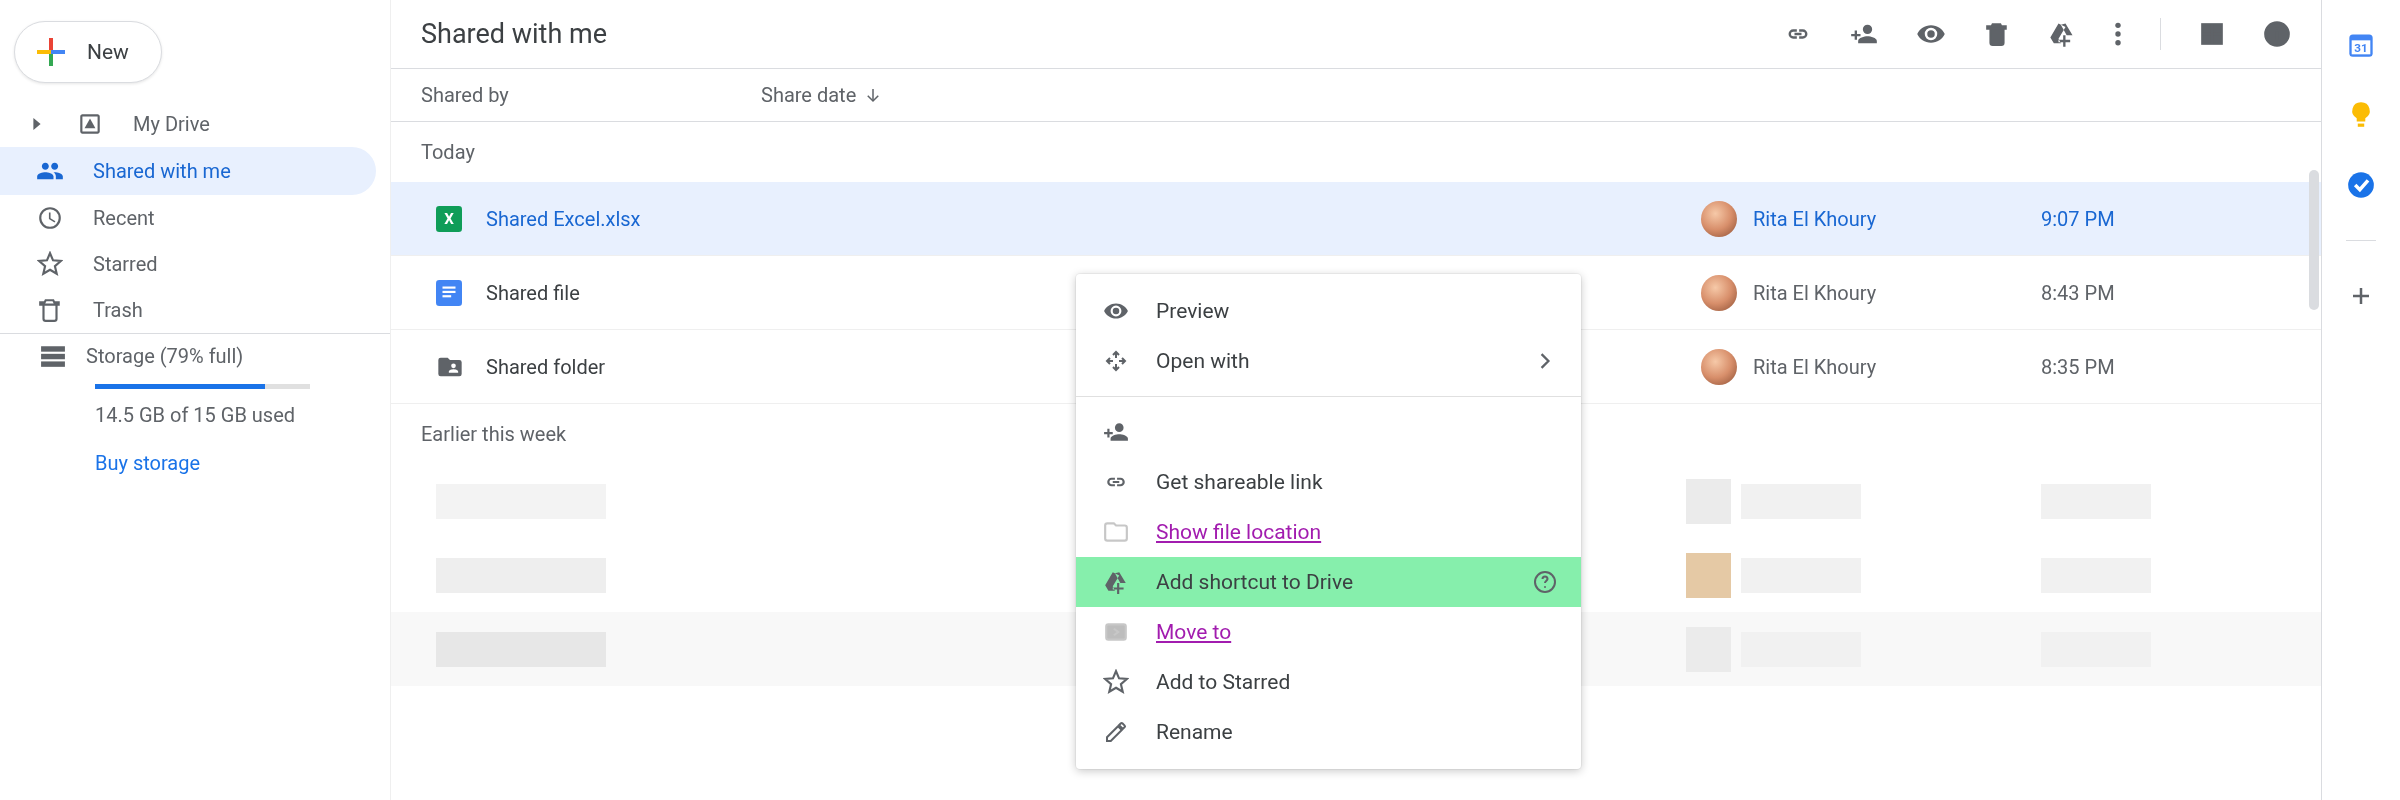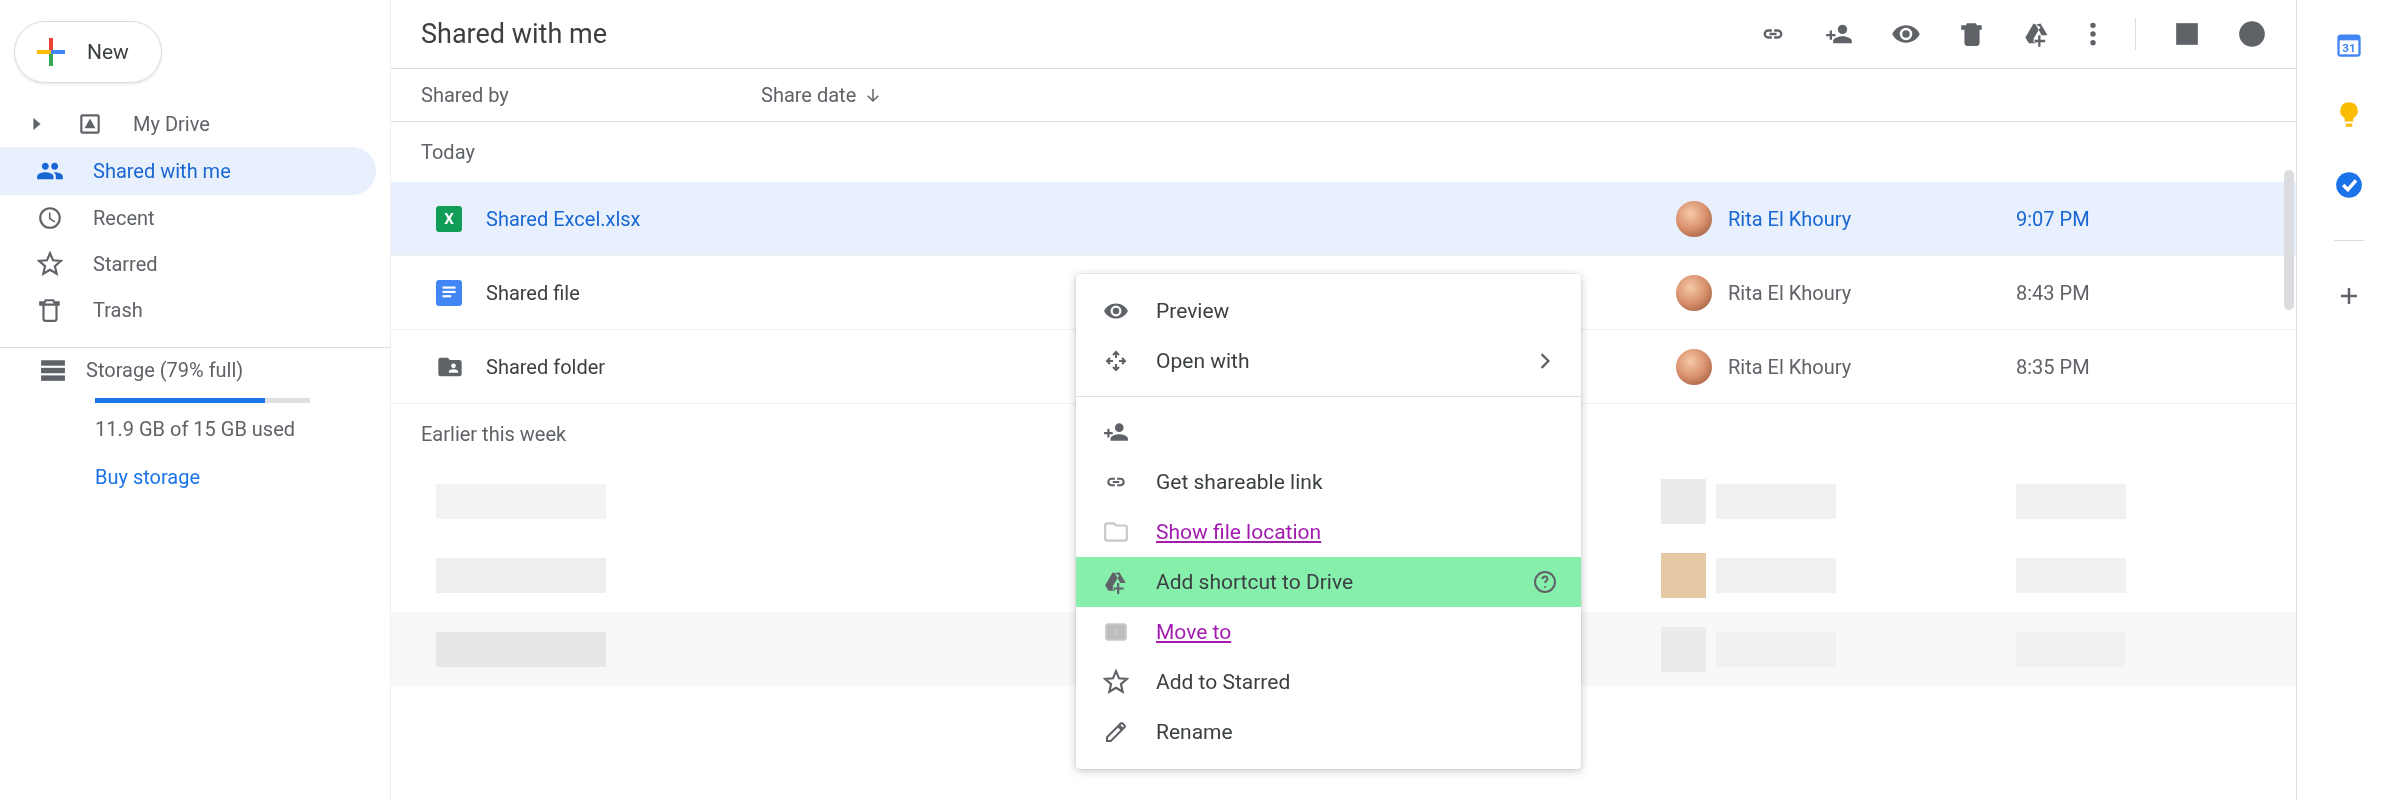--- a/index.html
+++ b/index.html
@@ -81,21 +81,21 @@
     .nav-item.active {
       background: #e8f0fe;
       color: #1967d2;
     }
     .nav-item.active svg {
       fill: #1967d2;
     }
     .storage-block {
       padding: 10px 20px 0 40px;
       border-top: 1px solid #dadce0;
-      margin-top: 14px;
+      margin-top: 0;
     }
     .storage-line {
       display: flex;
       align-items: center;
       gap: 20px;
       color: #5f6368;
       font-size: 20px;
       padding-bottom: 10px;
     }
     .progress {
@@ -279,21 +279,21 @@
       width: 28px;
     }
     .menu-sep {
       height: 1px;
       background: #e0e0e0;
       margin: 10px 0;
     }
 
     
     .side-panel {
-      width: 104px;
+      width: 79px;
       flex-shrink: 0;
       border-left: 1px solid #dadce0;
       display: flex;
       flex-direction: column;
       align-items: center;
       padding-top: 30px;
       gap: 40px;
     }
     .side-icon {
       width: 30px;
@@ -395,21 +395,21 @@
           <rect x="1" y="1" width="22" height="5"></rect>
           <rect x="1" y="8" width="22" height="5"></rect>
           <rect x="1" y="15" width="22" height="5"></rect>
         </svg>
       </span>
       <span>Storage (79% full)</span>
     </div>
     <div class="progress">
       <div class="bar"></div>
     </div>
-    <div class="storage-sub">11.9 GB of 15 GB used</div>
+    <div class="storage-sub">14.5 GB of 15 GB used</div>
     <div class="buy-link">Buy storage</div>
   </div>
 
 </div>
 
 <div class="main">
 
   <div class="titlebar">
     <div class="page-title">Shared with me</div>
     <div class="action-icons">

